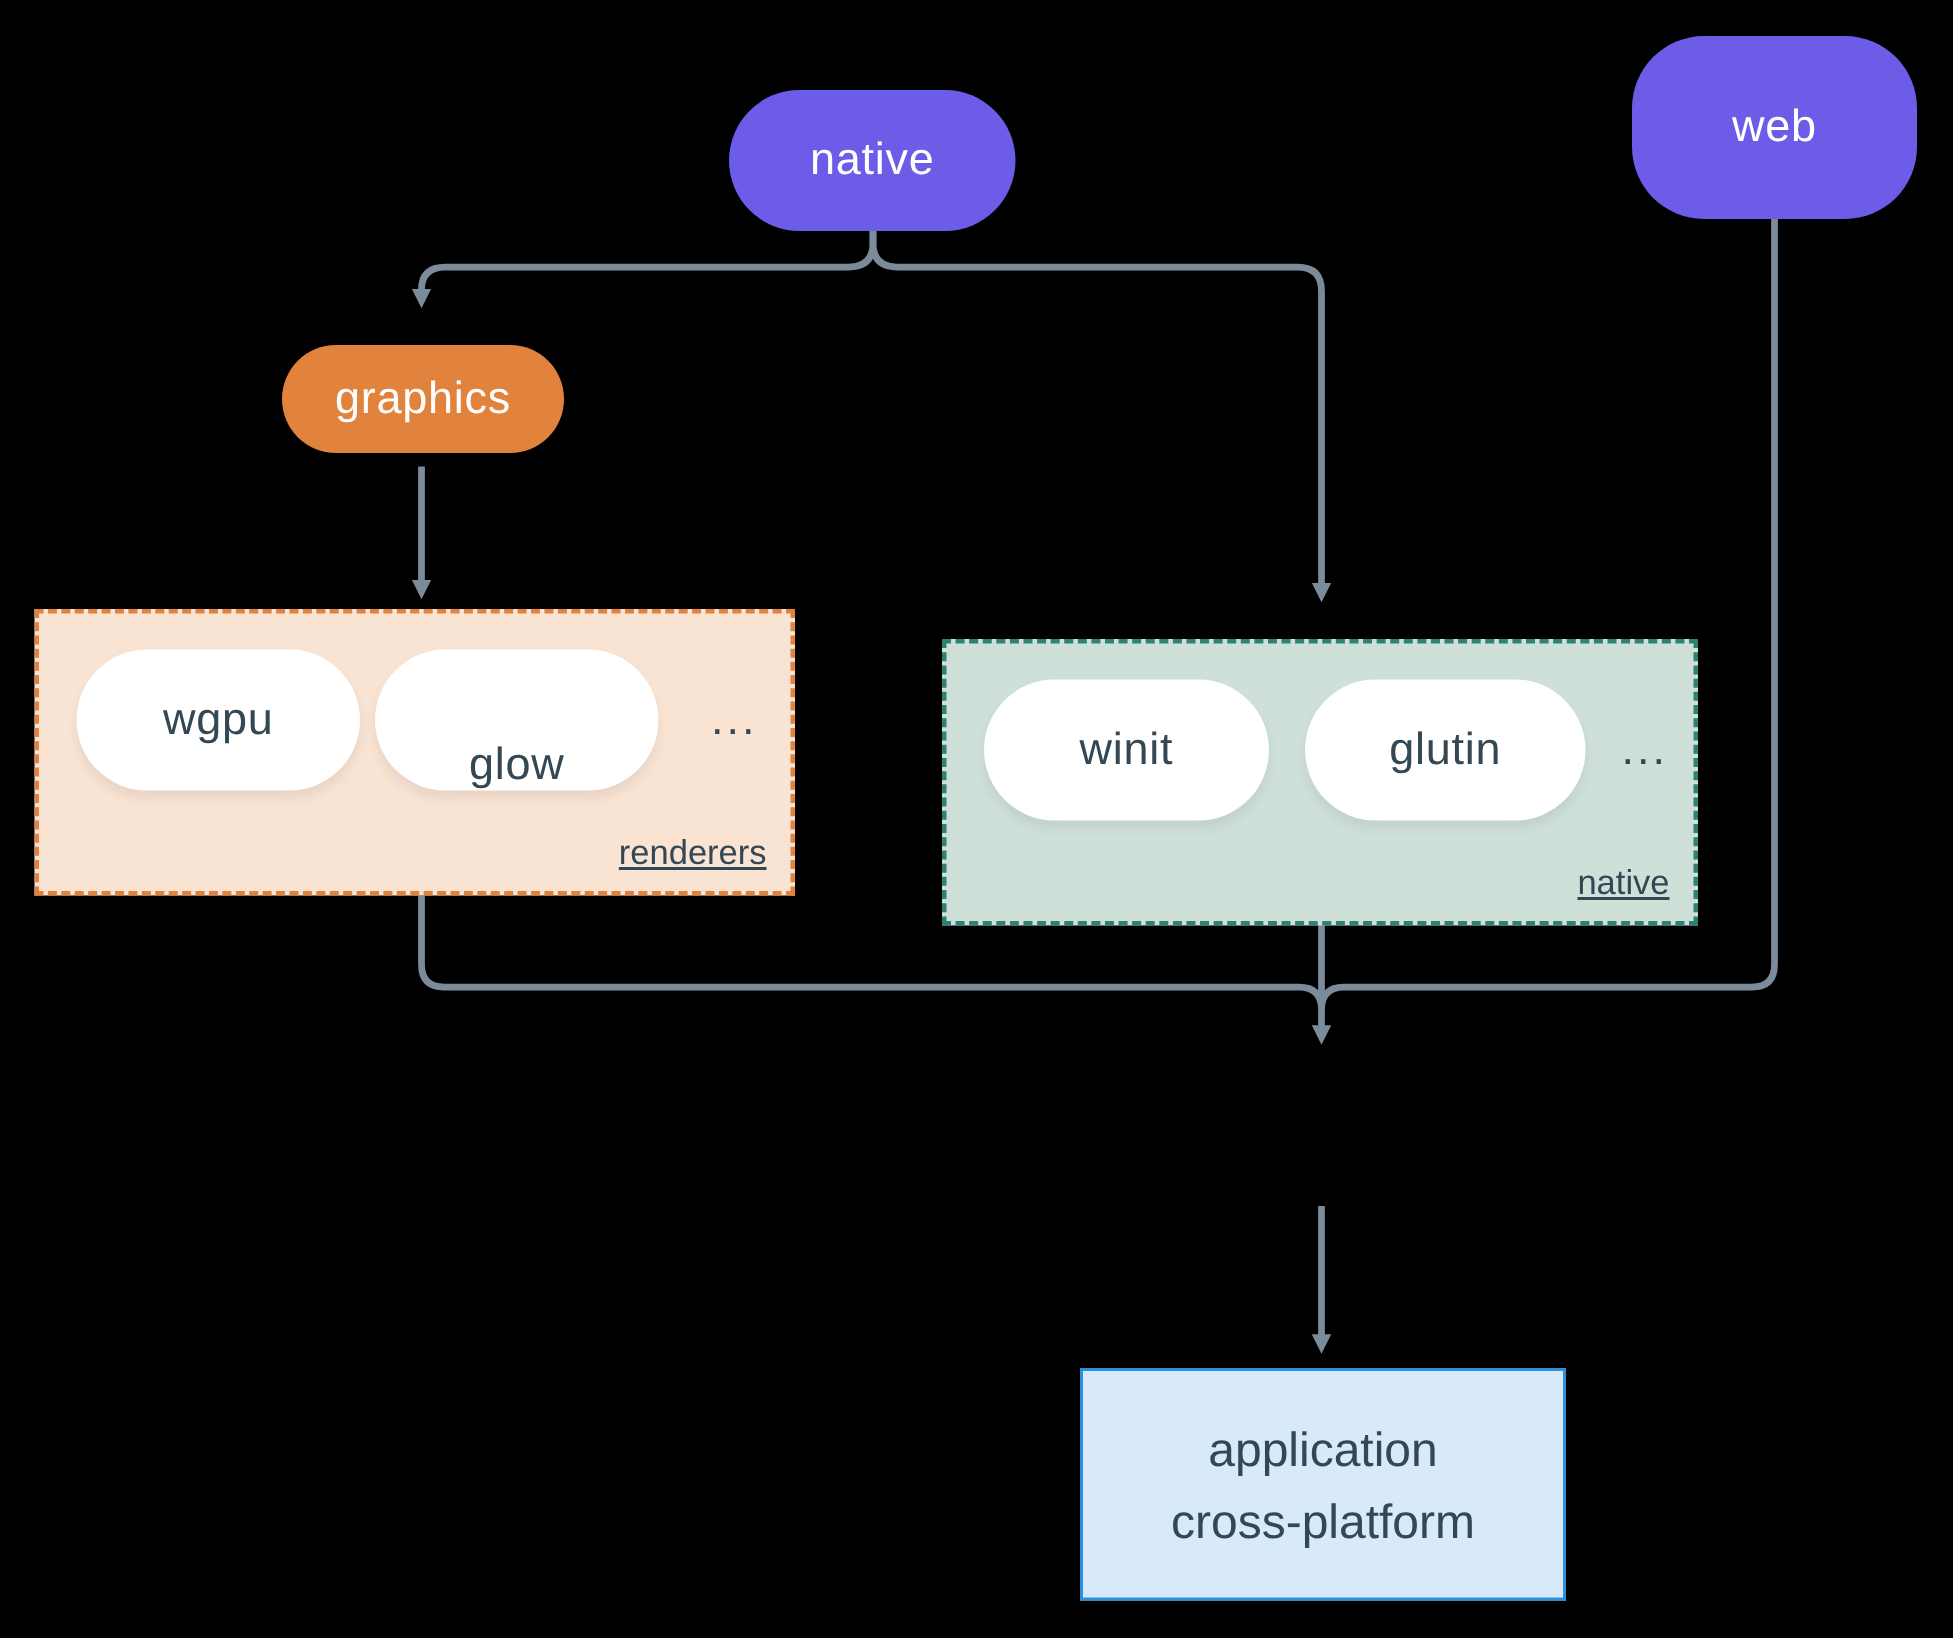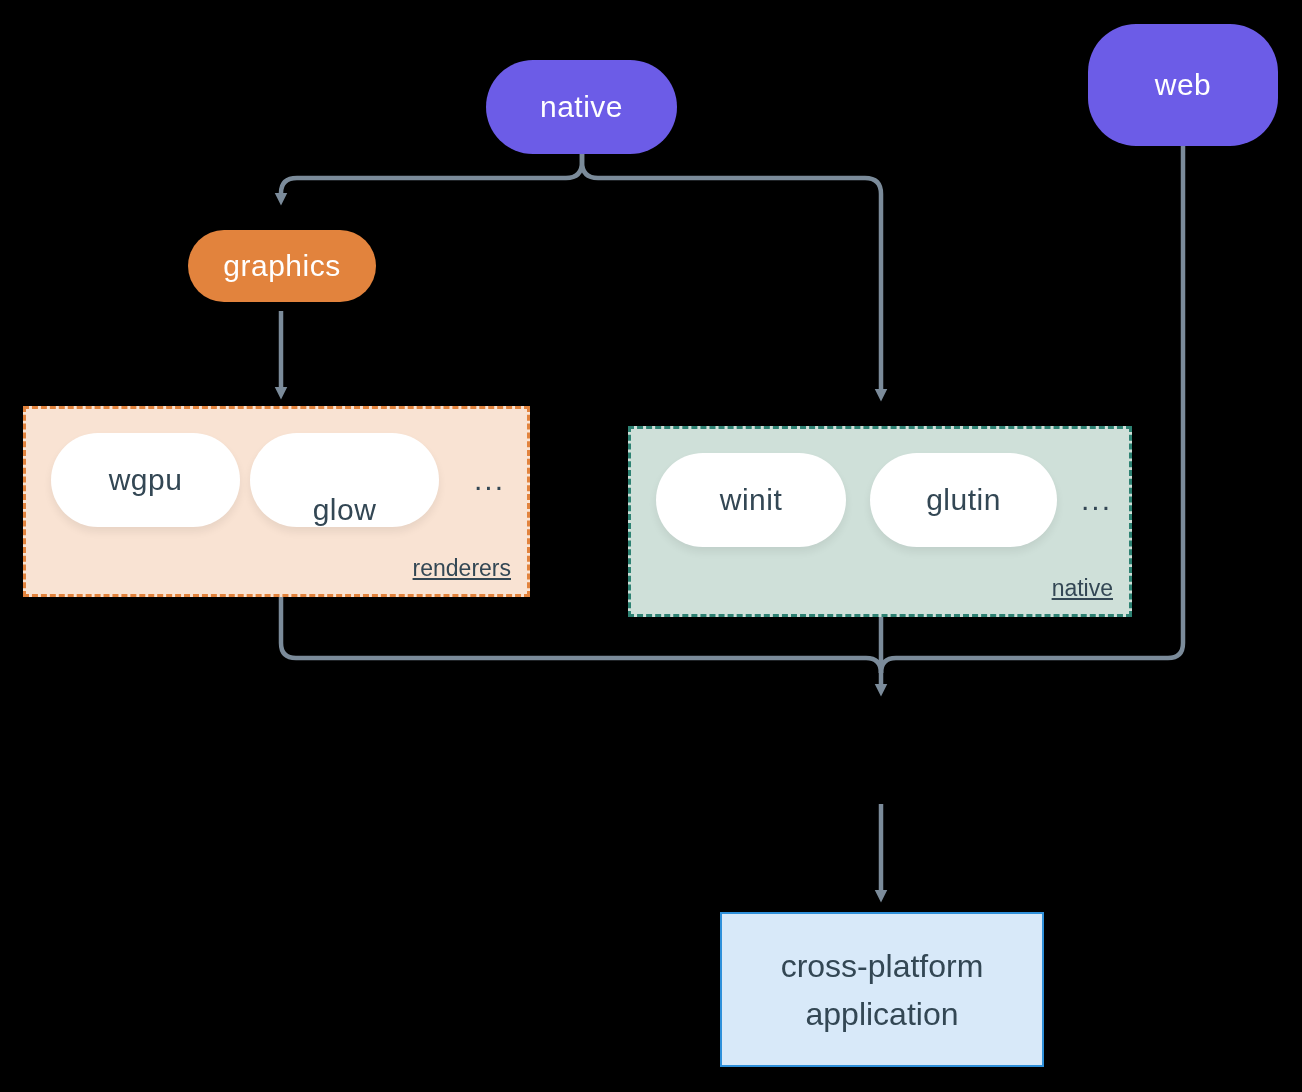--- a/index.html
+++ b/index.html
@@ -107,17 +107,17 @@
     </div>
     <div class="pill white inner-pill" id="pill-glutin">
       <span>glutin</span>
     </div>
     <div class="ellipsis" id="ellipsis-shells">...</div>
     <div class="group-label">native</div>
   </div>
 
 
   <div class="app-box">
+    <span>application</span>
     <span>cross-platform</span>
-    <span>application</span>
   </div>
 
 </div>
 
 </body></html>

